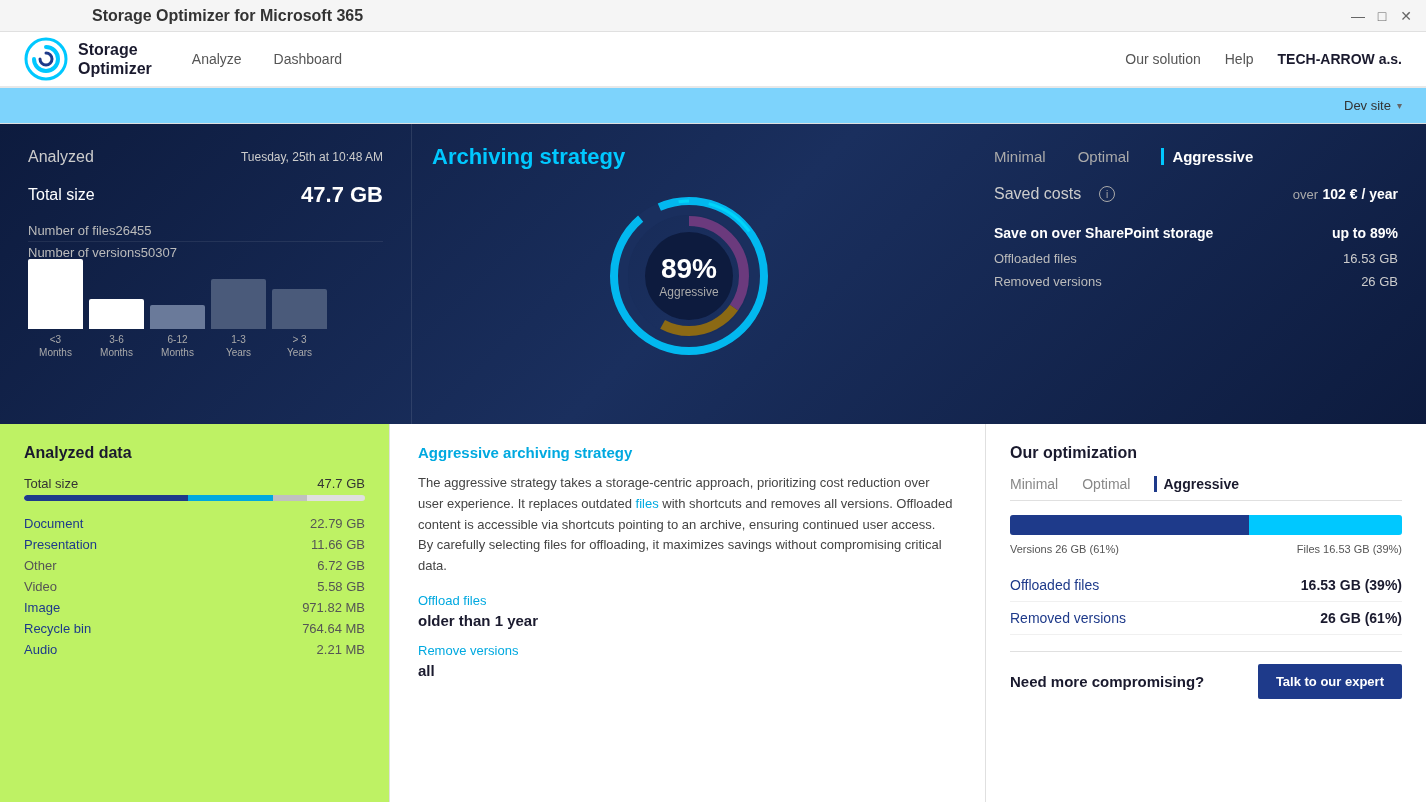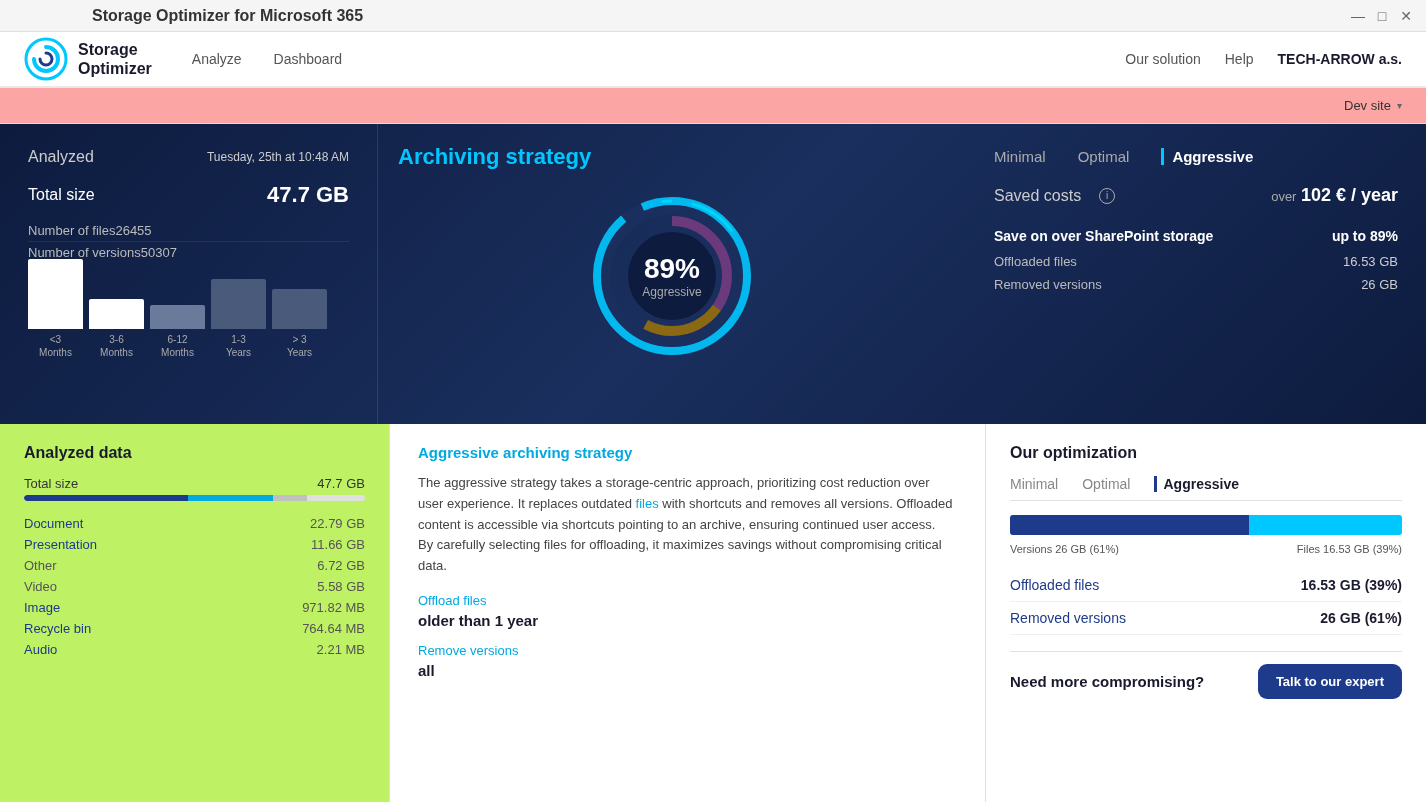--- a/index.html
+++ b/index.html
@@ -32,42 +32,42 @@
     .logo-icon { width: 44px; height: 44px; }
     .logo-text { font-size: 16px; font-weight: 700; color: #1a1a2e; line-height: 1.2; }
     .nav-links { display: flex; gap: 32px; flex: 1; }
     .nav-link { font-size: 14px; color: #555; cursor: pointer; text-decoration: none; }
     .header-right { display: flex; align-items: center; gap: 24px; }
     .header-link { font-size: 14px; color: #555; cursor: pointer; }
     .header-company { font-size: 14px; font-weight: 700; color: #1a1a2e; }
 
     
     .dev-bar {
-      background: #fca5a5;
+      background: #7dd3fc;
       height: 36px;
       display: flex;
       align-items: center;
       justify-content: flex-end;
       padding: 0 24px;
       border-bottom: 1px solid #e0e0e0;
     }
     .dev-site-selector { display: flex; align-items: center; gap: 6px; font-size: 13px; color: #333; cursor: pointer; }
     .chevron-icon { font-size: 10px; color: #666; }
 
     
     .hero {
       background: linear-gradient(135deg, #0d1b3e 0%, #1a2f5e 50%, #0d1b3e 100%);
       height: 300px;
       display: flex;
       position: relative;
     }
 
     
     .hero-left {
-      width: 378px;
+      width: 412px;
       padding: 24px 28px;
       border-right: 1px solid rgba(255,255,255,0.1);
       color: #fff;
     }
     .analyzed-header { display: flex; justify-content: space-between; align-items: center; margin-bottom: 16px; }
     .analyzed-label { font-size: 16px; color: #ccc; }
     .analyzed-date { font-size: 12px; color: #ccc; }
     .total-size-row { display: flex; justify-content: space-between; align-items: center; margin-bottom: 12px; }
     .total-size-label { font-size: 16px; color: #fff; }
     .total-size-value { font-size: 22px; font-weight: 700; color: #fff; }
@@ -103,21 +103,21 @@
       width: 460px;
       padding: 24px 28px;
       color: #fff;
     }
     .strategy-tabs { display: flex; gap: 32px; margin-bottom: 20px; align-items: center; }
     .strategy-tab { font-size: 15px; color: #aaa; cursor: pointer; }
     .strategy-tab.active { color: #fff; font-weight: 700; border-left: 3px solid #00c8ff; padding-left: 8px; }
     .saved-costs-row { display: flex; justify-content: space-between; align-items: center; margin-bottom: 16px; }
     .saved-costs-label { font-size: 16px; color: #ccc; display: flex; align-items: center; gap: 18px; }
     .info-icon { width: 16px; height: 16px; border-radius: 50%; border: 1px solid #aaa; display: inline-flex; align-items: center; justify-content: center; font-size: 10px; color: #aaa; }
-    .saved-costs-value { font-size: 18px; font-weight: 700; color: #fff; }
+    .saved-costs-value { font-size: 14px; font-weight: 700; color: #fff; }
     .saved-costs-over { font-size: 13px; color: #aaa; }
     .sharepoint-row { display: flex; justify-content: space-between; align-items: center; padding: 6px 0; }
     .sharepoint-label { font-size: 14px; font-weight: 600; color: #fff; }
     .sharepoint-value { font-size: 14px; font-weight: 700; color: #fff; }
     .detail-row { display: flex; justify-content: space-between; align-items: center; padding: 4px 0; }
     .detail-label { font-size: 13px; color: #bbb; }
     .detail-value { font-size: 13px; color: #ccc; }
 
     
     .main-content {
@@ -188,21 +188,21 @@
     .opt-row-value { font-size: 14px; font-weight: 700; color: #1a1a2e; }
 
     .need-info-row { display: flex; justify-content: space-between; align-items: center; margin-top: 16px; padding-top: 12px; border-top: 1px solid #e0e0e0; }
     .need-info-label { font-size: 15px; font-weight: 600; color: #1a1a2e; }
     .talk-btn {
       background: #1e3a8a;
       color: #fff;
       border: none;
       padding: 10px 18px;
       font-size: 13px;
-      border-radius: 9px;
+      border-radius: 2px;
       cursor: pointer;
       font-weight: 600;
     }
   </style>
 </head>
 <body>
 
 <div class="title-bar">
   <div style="width:80px"></div>
   <div class="title-bar-title">Storage Optimizer for Microsoft 365</div>

